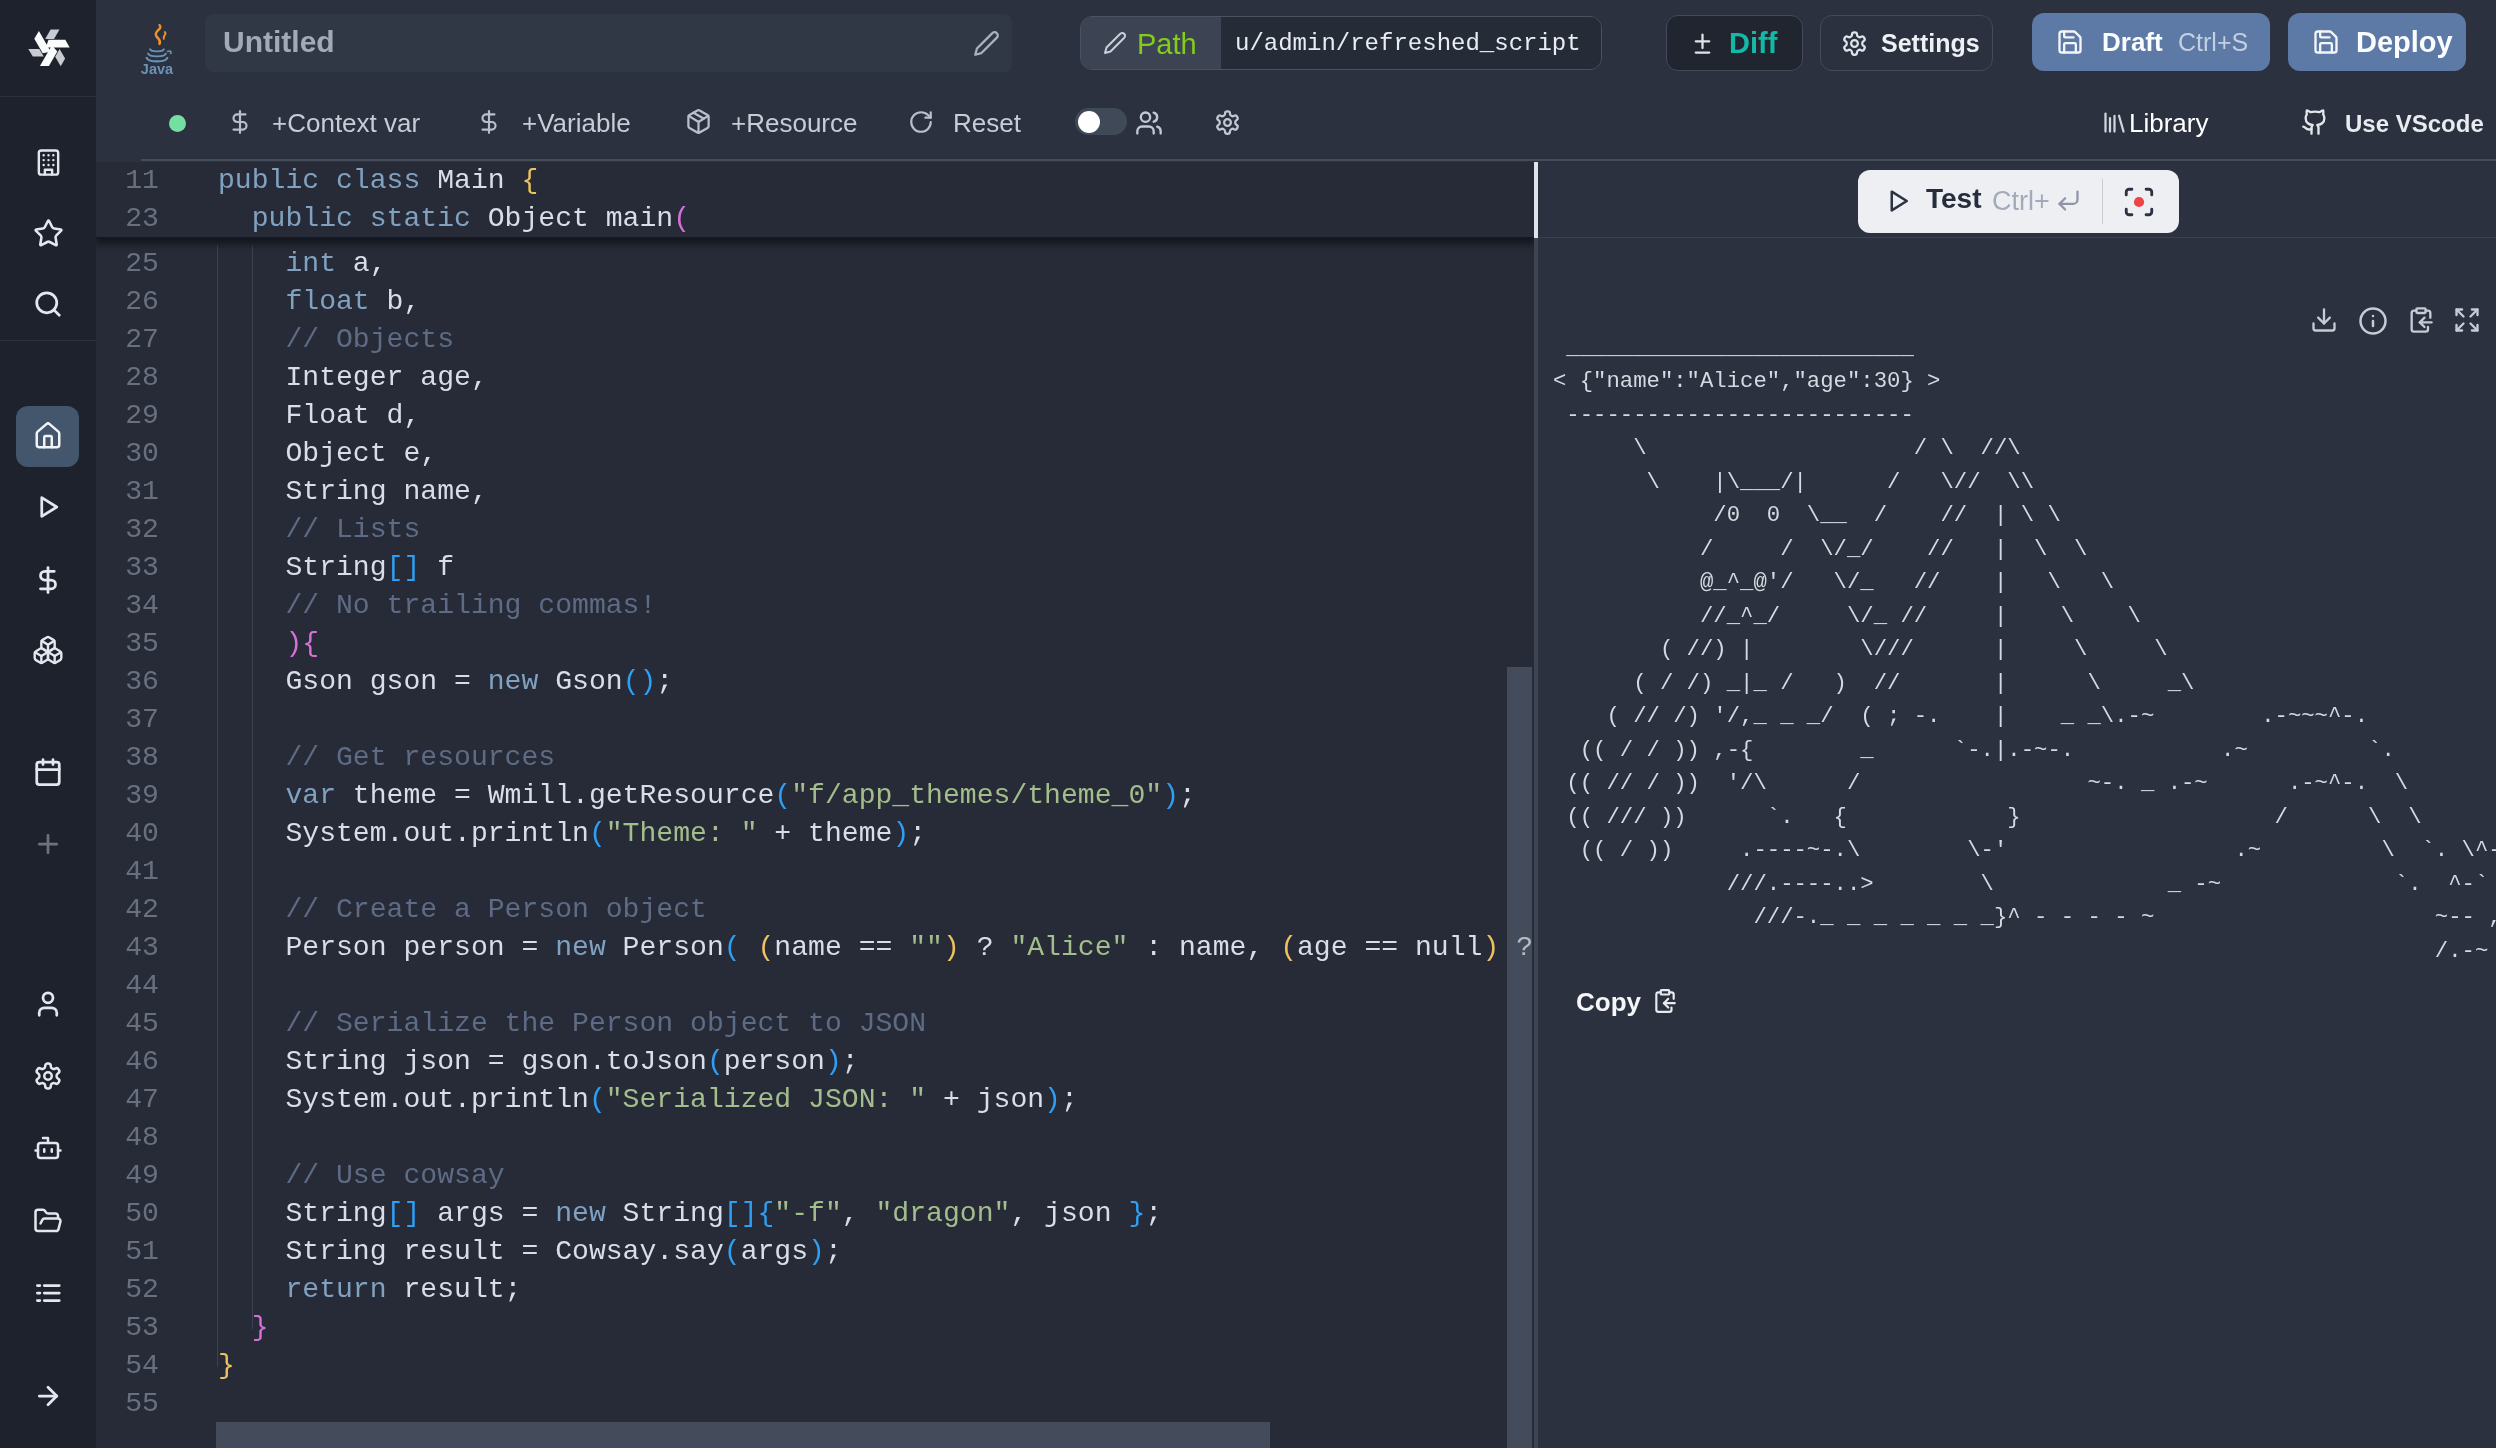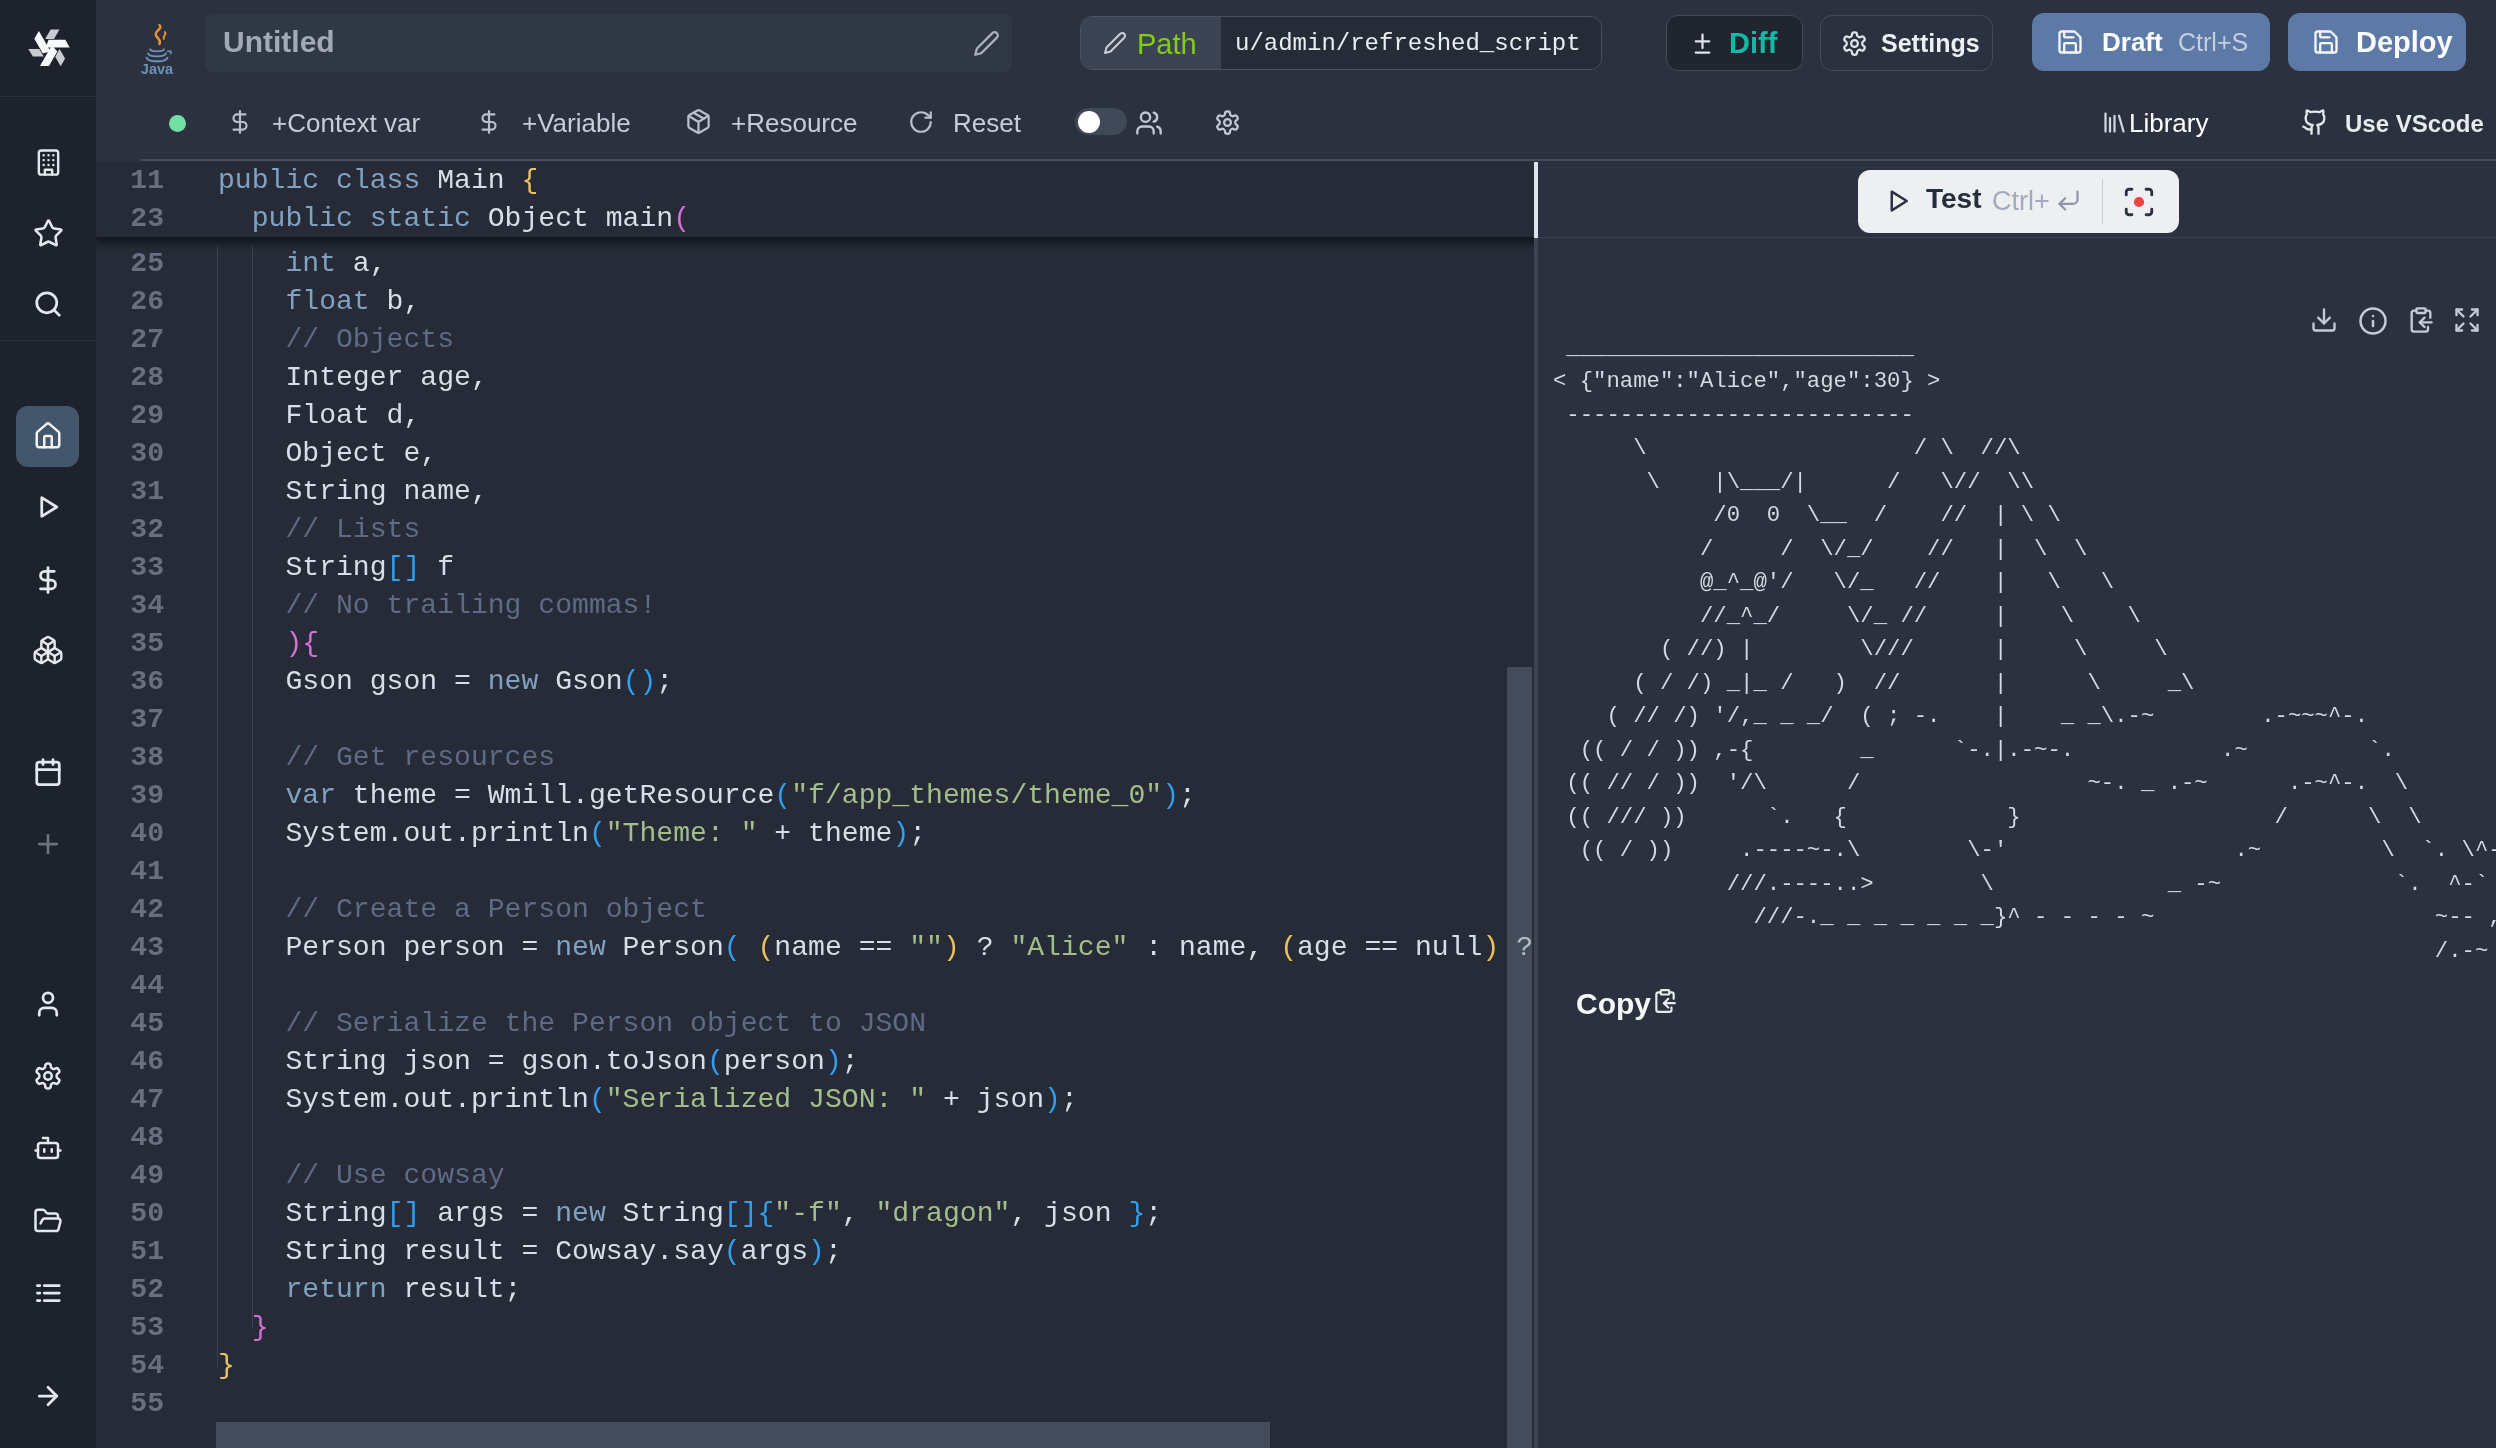--- a/index.html
+++ b/index.html
@@ -9,21 +9,21 @@
 #titlebar { position:absolute; left:96px; top:0; width:2400px; height:96px; background:#2b313e; }
 #toolbar { position:absolute; left:96px; top:96px; width:2400px; height:65px; background:#2b313e;
   border-bottom:2px solid #454c5a;margin-left:45px; }
 #editor { position:absolute; left:96px; top:162px; width:1440px; height:1286px; background:#262b37; overflow:hidden; }
 #panel { position:absolute; left:1538px; top:162px; width:958px; height:1286px; background:#2b313e; overflow:hidden; }
 .mono { font-family:"Liberation Mono", monospace; }
 #code, #gutter, #stickycode, #stickygut { font-family:"Liberation Mono", monospace; font-size:28.1px; line-height:38px; white-space:pre; }
 #code i, #stickycode i { font-style:normal; }
 .t { color:#d8dee9; } .k { color:#81a1c1; } .c { color:#5e6b85; } .s { color:#a3be8c; }
 .b1 { color:#ecc25e; } .b2 { color:#d670d6; } .b3 { color:#2f9ff4; }
-#gutter, #stickygut { color:#68707f; text-align:right;font-weight:bold; }
+#gutter, #stickygut { color:#68707f; text-align:center; }
 .btn { position:absolute; border-radius:12px; display:flex; align-items:center; }
 .blue { background:#5d7aa6; }
 .lbl { font-size:26px; color:#c7cdd7; }
 </style></head>
 <body>
 
 <div id="titlebar">
 <svg style="position:absolute;left:42px;top:22px" width="38" height="56" viewBox="0 0 38 56">
 <path d="M21.5 3c4 4-6.5 6-3.2 11 2.1 3.3 5 4 3.2 8" stroke="#f0922a" stroke-width="2.4" fill="none" stroke-linecap="round"></path>
 <path d="M26.8 10c2.6 2.1-2.2 3.6-1 6.8" stroke="#f0922a" stroke-width="1.9" fill="none" stroke-linecap="round"></path>
@@ -271,21 +271,21 @@
         ( //) |        \///      |     \     \
       ( / /) _|_ /   )  //       |      \     _\
     ( // /) '/,_ _ _/  ( ; -.    |    _ _\.-~        .-~~~^-.
   (( / / )) ,-{        _      `-.|.-~-.           .~         `.
  (( // / ))  '/\      /                 ~-. _ .-~      .-~^-.  \
  (( /// ))      `.   {            }                   /      \  \
   (( / ))     .----~-.\        \-'                 .~         \  `. \^-.
              ///.----..&gt;        \             _ -~             `.  ^-`  ^-_
                ///-._ _ _ _ _ _ _}^ - - - - ~                     ~-- ,.-~
                                                                   /.-~</pre>
-<span class="abs" style="left:38px;top:825px;font-size:30px;font-weight:bold;color:#f4f6f8">Copy</span>
+<span class="abs" style="left:38px;top:825px;font-size:26px;font-weight:bold;color:#f4f6f8">Copy</span>
 <svg style="position:absolute;left:114px;top:826px" width="26" height="26" viewBox="0 0 24 24" fill="none" stroke="#e8ebf0" stroke-width="2" stroke-linecap="round" stroke-linejoin="round">
       <rect x="8" y="2" width="8" height="4" rx="1"></rect>
       <path d="M8 4H6a2 2 0 0 0-2 2v14a2 2 0 0 0 2 2h10a2 2 0 0 0 2-2v-2"></path>
       <path d="M16 4h2a2 2 0 0 1 2 2v4"></path>
       <path d="M21 14H11"></path>
       <path d="m15 10-4 4 4 4"></path>
     </svg>
 </div>
 
 <div id="sidebar">

